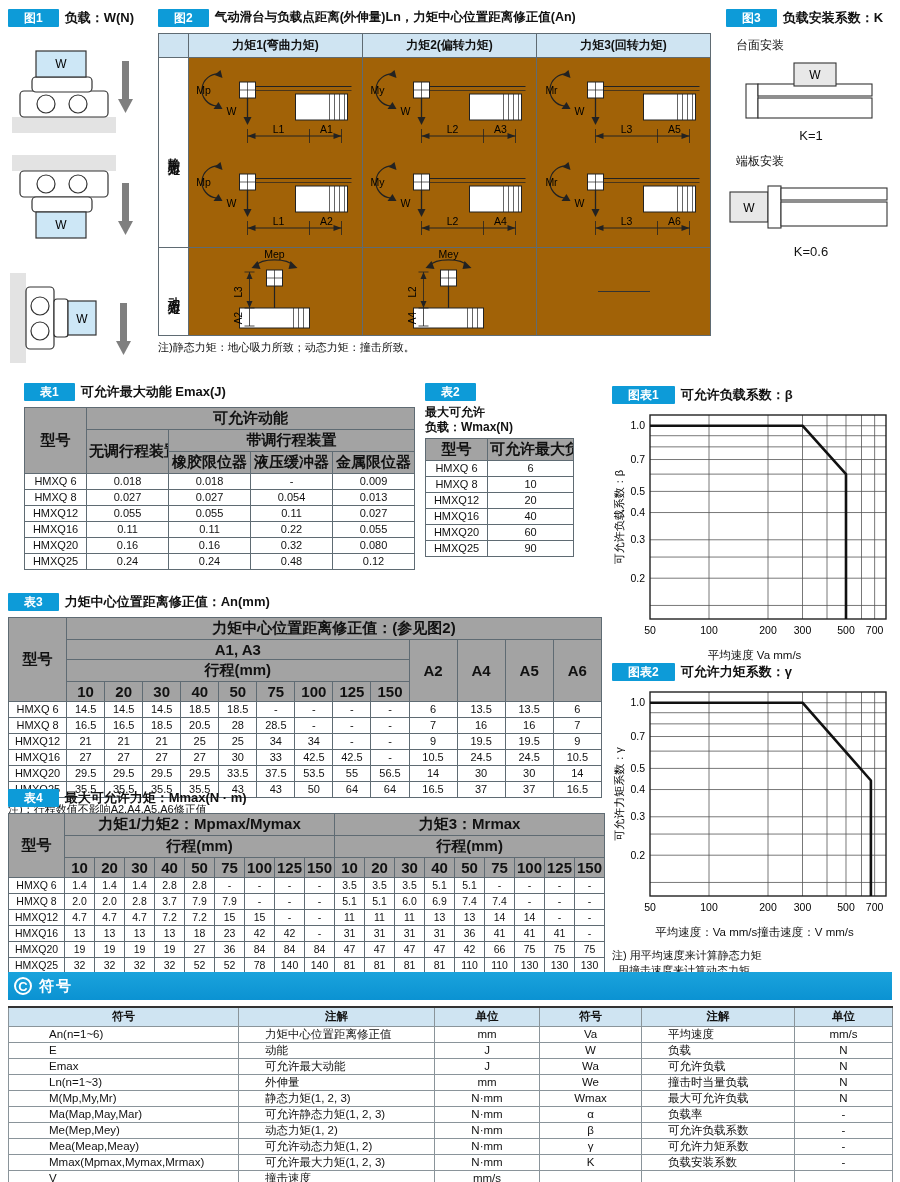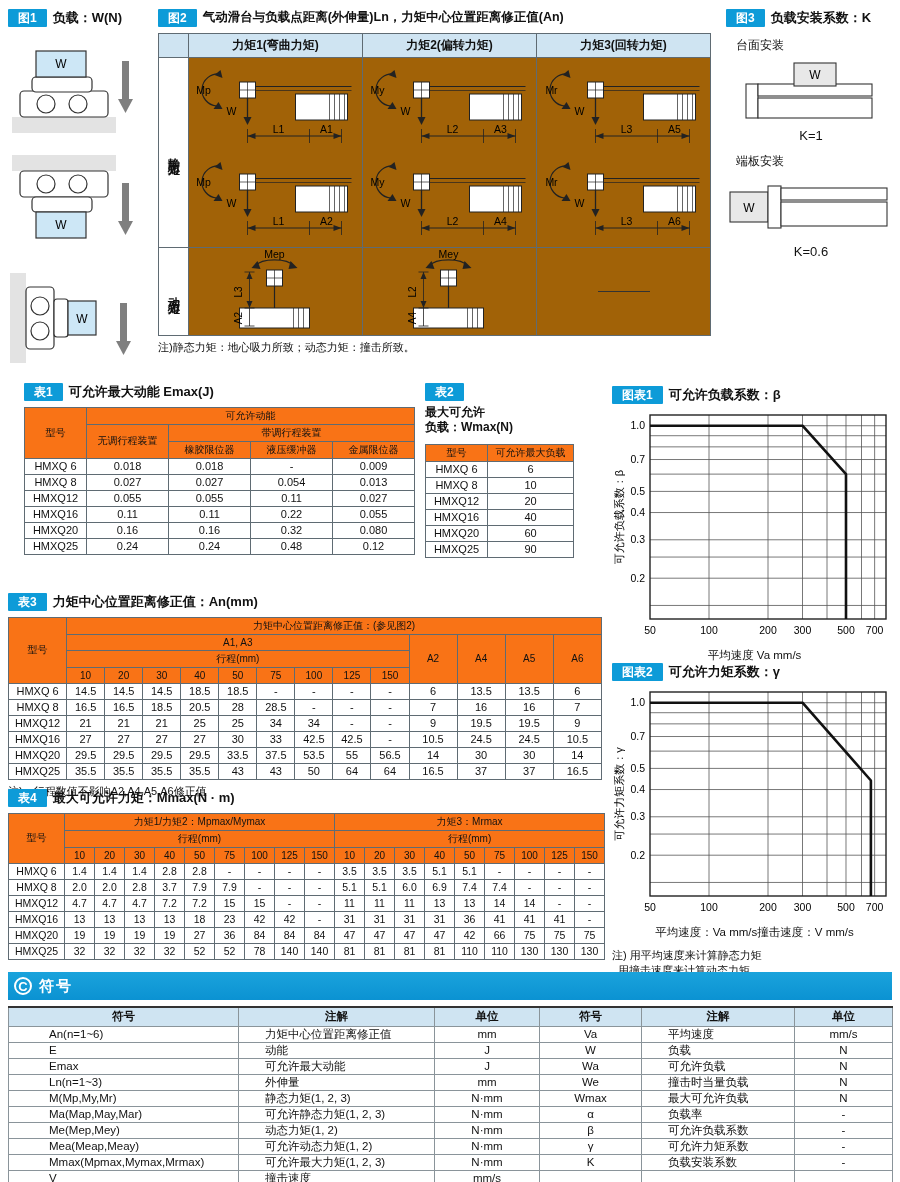--- a/index.html
+++ b/index.html
@@ -1,29 +1,29 @@
 <!DOCTYPE html>
 <html><head>
 <meta charset="utf-8">
 <style>
   *{box-sizing:border-box;margin:0;padding:0}
   html,body{background:#fff}
   body{font-family:"Liberation Sans","DejaVu Sans",sans-serif;color:#111}
   #page{position:relative;width:900px;height:1182px;background:#fff;overflow:hidden}
 
   .tag{display:inline-block;background:#0d9bd8;color:#fff;font-weight:bold;
-       font-size:12px;line-height:16px;padding:1px 10px;border-radius:1px;vertical-align:middle}
+       font-size:12px;line-height:16px;padding:1px 16px;border-radius:1px;vertical-align:middle}
   .ttl{font-weight:bold;font-size:13px;vertical-align:middle;margin-left:6px}
 
   .blk{position:absolute}
 
   
   table.dt{border-collapse:collapse;text-align:center;font-size:11px;table-layout:fixed}
   table.dt th,table.dt td{border:1px solid #5f6b73;padding:1px 2px;height:16px;overflow:hidden;white-space:nowrap}
-  table.dt th{background:#f97316;font-weight:normal;font-size:10px}
+  table.dt th{background:#a3a3a3;font-weight:bold;font-size:15px}
   table.dt{border:1.5px solid #49555c}
 
   
   table.f2t{border-collapse:collapse;width:552px;table-layout:fixed;border:1.5px solid #49555c}
   table.f2t th,table.f2t td{border:1px solid #5f6b73;padding:0}
   table.f2t th{background:#cfe4f2;font-weight:bold;font-size:12px;height:24px}
   table.f2t td{background:#a16207;vertical-align:middle}
   .vlab{writing-mode:vertical-rl;font-size:12px;font-weight:bold;margin:0 auto;letter-spacing:2px;background:transparent}
   th.rowhead{background:#fff !important}
   .diag{display:block;width:100%}
@@ -35,21 +35,21 @@
   .chart-x-label{font-size:11.5px;text-align:center;margin-top:1px}
   .chart-x-2{display:flex;justify-content:center;font-size:11.5px;padding:0 4px;margin-top:1px}
 
   
   .f1stack{display:flex;flex-direction:column;gap:14px;margin-top:8px}
   .f3item{margin-top:8px}
   .f3cap{font-size:12px;margin:10px 0 4px 10px}
   .f3k{font-size:13px;text-align:center;margin-top:2px}
 
   
-  .t2cap{font-size:12px;font-weight:bold;line-height:15px;margin:4px 0 9px 0}
+  .t2cap{font-size:12px;font-weight:bold;line-height:15px;margin:4px 0 3px 0}
 
   
   .secbar{position:absolute;left:8px;top:972px;width:884px;height:28px;
           background:linear-gradient(180deg,#1aa3dc,#0b92d2);display:flex;align-items:center;color:#fff}
   .cicon{display:inline-flex;align-items:center;justify-content:center;width:18px;height:18px;
          border:2px solid #fff;border-radius:50%;font-weight:bold;font-size:13px;margin:0 7px 0 6px}
   .secttl{font-weight:bold;font-size:15px;letter-spacing:2px}
   table.sym{border-collapse:collapse;width:884px;font-size:11.5px;text-align:center;table-layout:fixed}
   table.sym th,table.sym td{border:1px solid #8a949a;padding:0 4px;height:15.5px;white-space:nowrap;overflow:hidden}
   table.sym th{background:#cfe4f2;font-weight:bold;height:19px}

